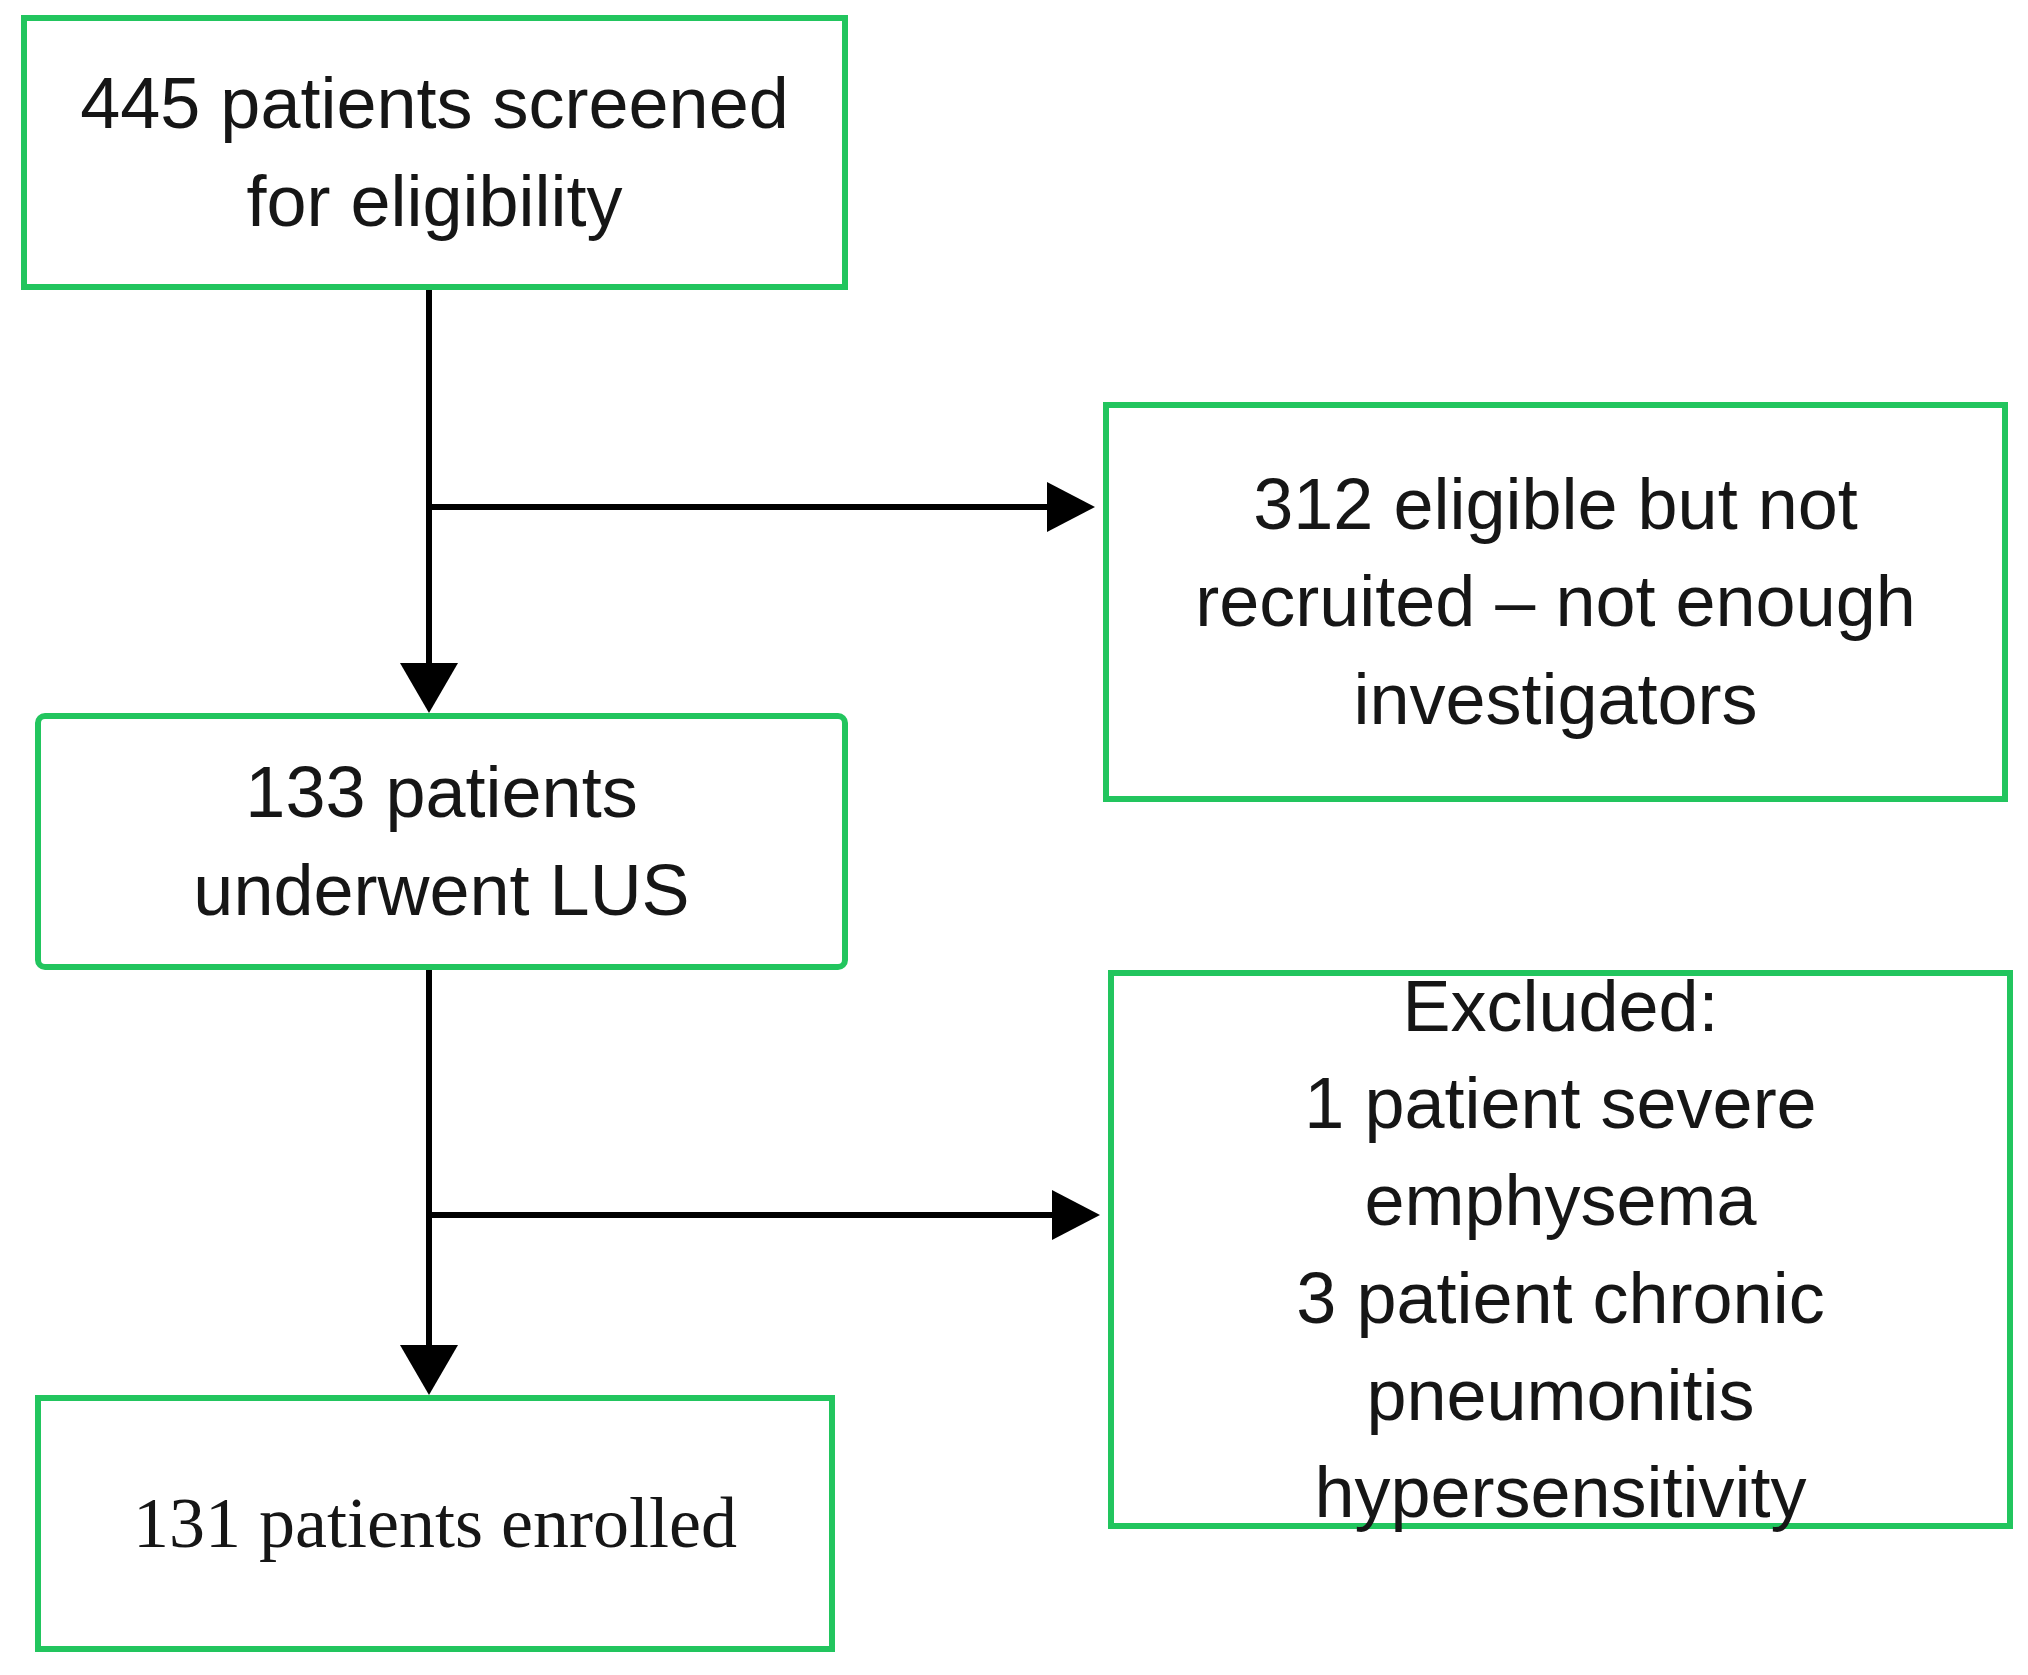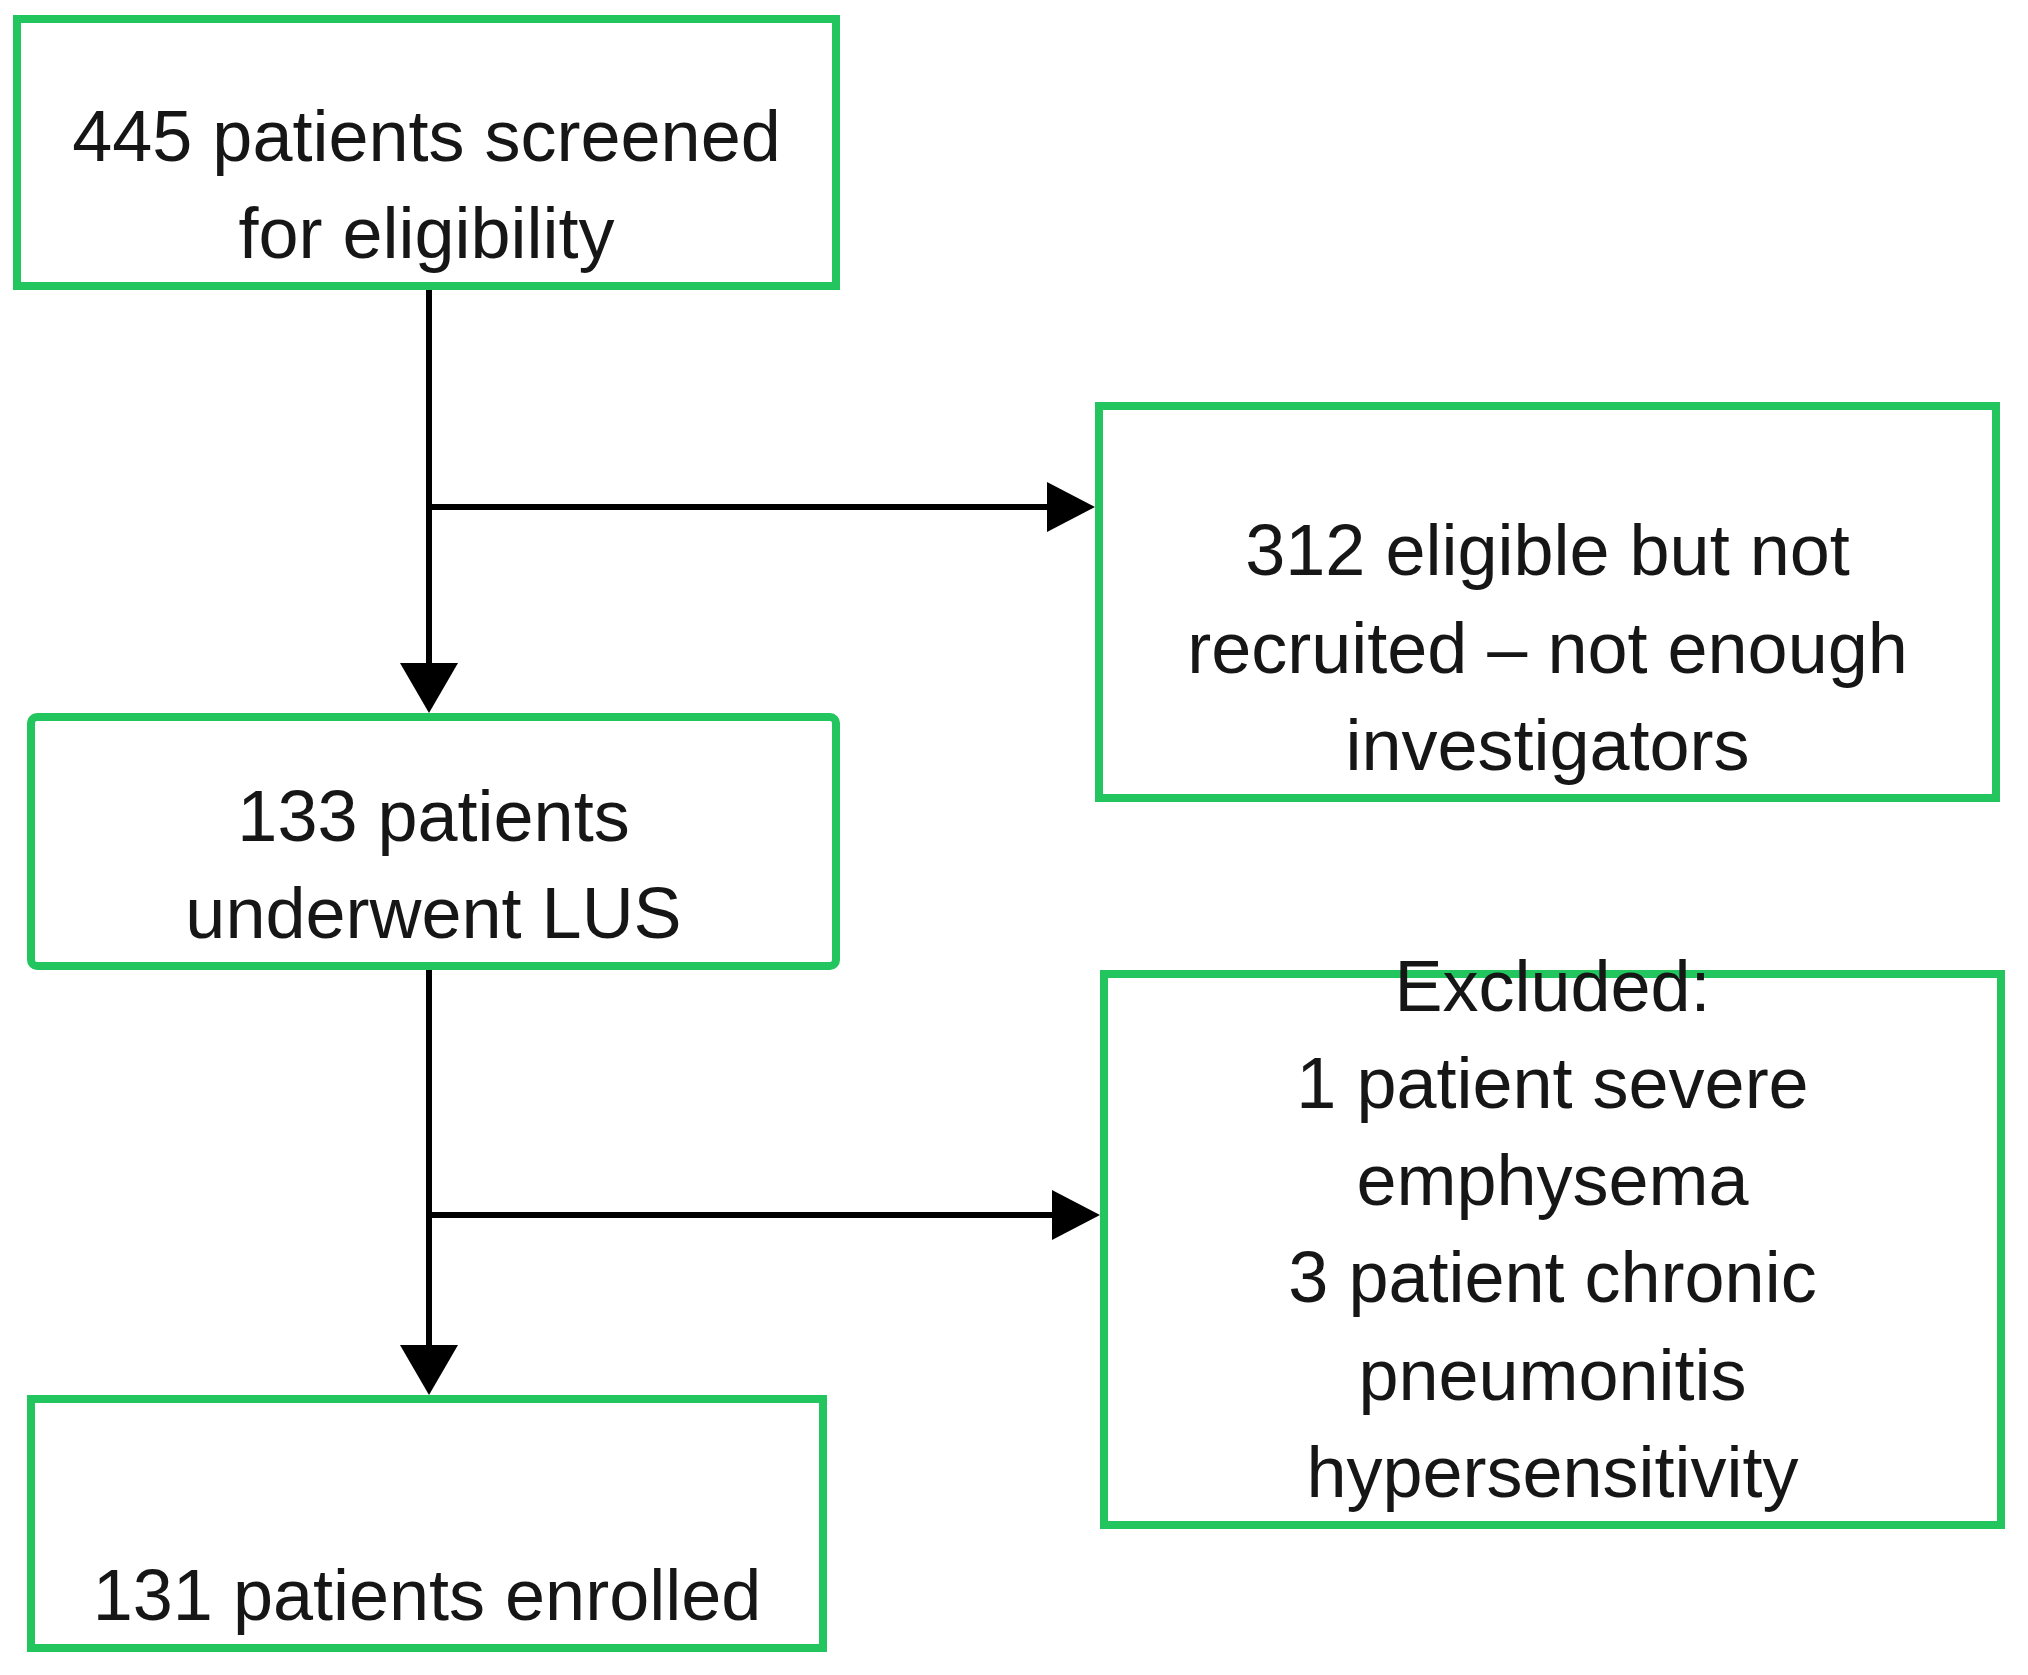--- a/index.html
+++ b/index.html
@@ -18,40 +18,41 @@
   #connectors {
     position: absolute;
     left: 0;
     top: 0;
     width: 2028px;
     height: 1675px;
   }
   .box {
     position: absolute;
     box-sizing: border-box;
-    border: 8px solid #22c55e;
+    border: 6px solid #22c55e;
     background: #ffffff;
     display: flex;
     flex-direction: column;
     align-items: center;
-    justify-content: flex-end;
+    justify-content: center;
     text-align: center;
     color: #161616;
     font-size: 72px;
     line-height: 1.35;
+    margin-left: 8px;
   }
   .box .line {
     display: block;
     white-space: nowrap;
   }
   #box-screened      { left: 13px;   top: 15px;   width: 827px; height: 275px; }
   #box-not-recruited { left: 1095px; top: 402px;  width: 905px; height: 400px; }
   #box-underwent-lus { left: 27px;   top: 713px;  width: 813px; height: 257px; border-radius: 10px; }
   #box-excluded      { left: 1100px; top: 970px;  width: 905px; height: 559px; }
-  #box-enrolled      { left: 27px;   top: 1395px; width: 800px; height: 257px; }
+  #box-enrolled      { left: 27px;   top: 1395px; width: 800px; height: 257px; font-family: Liberation Serif, serif; }
 </style>
 </head>
 <body>
 
 <div id="canvas">
 
   <svg id="connectors" viewBox="0 0 2028 1675" xmlns="http://www.w3.org/2000/svg">
 
     <g>
       <line x1="429" y1="290" x2="429" y2="668" stroke="#000000" stroke-width="6"></line>

